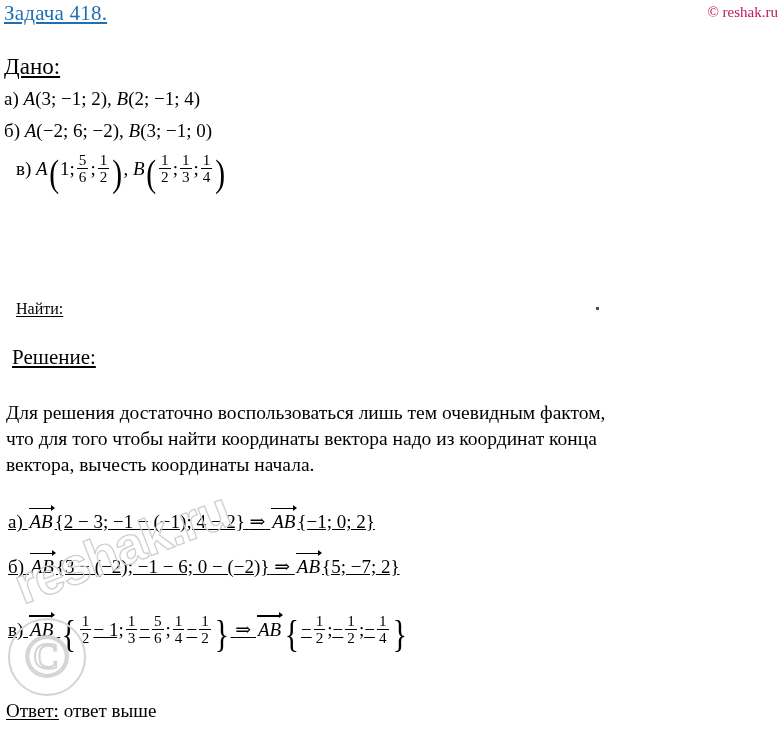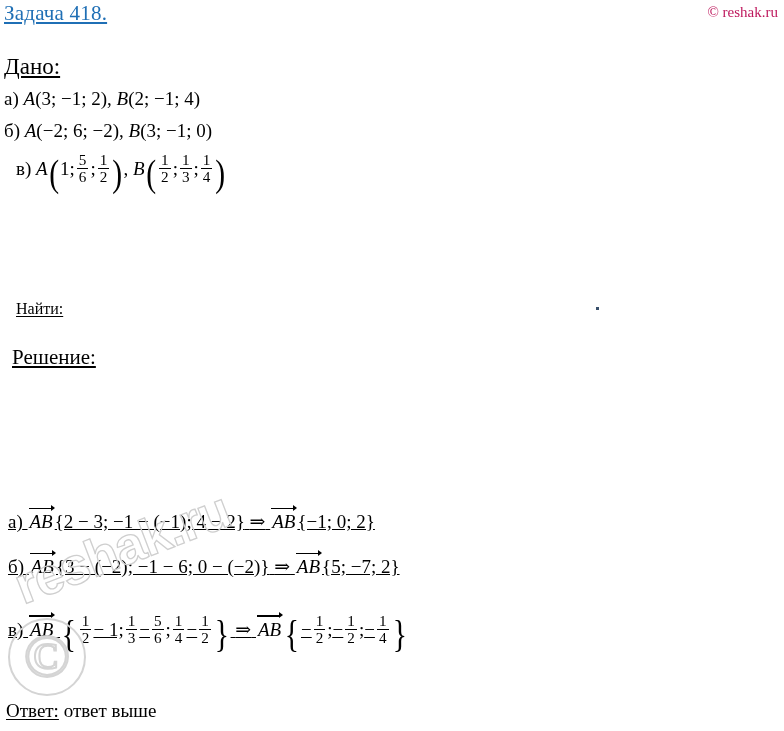--- a/index.html
+++ b/index.html
@@ -262,20 +262,25 @@
 
   <div class="block-naiti">
     <span class="label-underline">Найти:</span>
   </div>
 
 
   <div class="block-reshenie">
     <span class="label-underline">Решение:</span>
   </div>
 
+  <div class="para">
+    <span>Для решения достаточно воспользоваться лишь тем очевидным фактом,</span>
+    <span>что для того чтобы найти координаты вектора надо из координат конца</span>
+    <span>вектора, вычесть координаты начала.</span>
+  </div>
 
   <div class="sol sol-a">
     <span>а)</span>
     <span class="vec">AB</span><span>{2 − 3; −1 − (−1); 4 − 2}</span>
     <span>⇒</span>
     <span class="vec">AB</span><span>{−1; 0; 2}</span>
   </div>
 
   <div class="sol sol-b">
     <span>б)</span>

